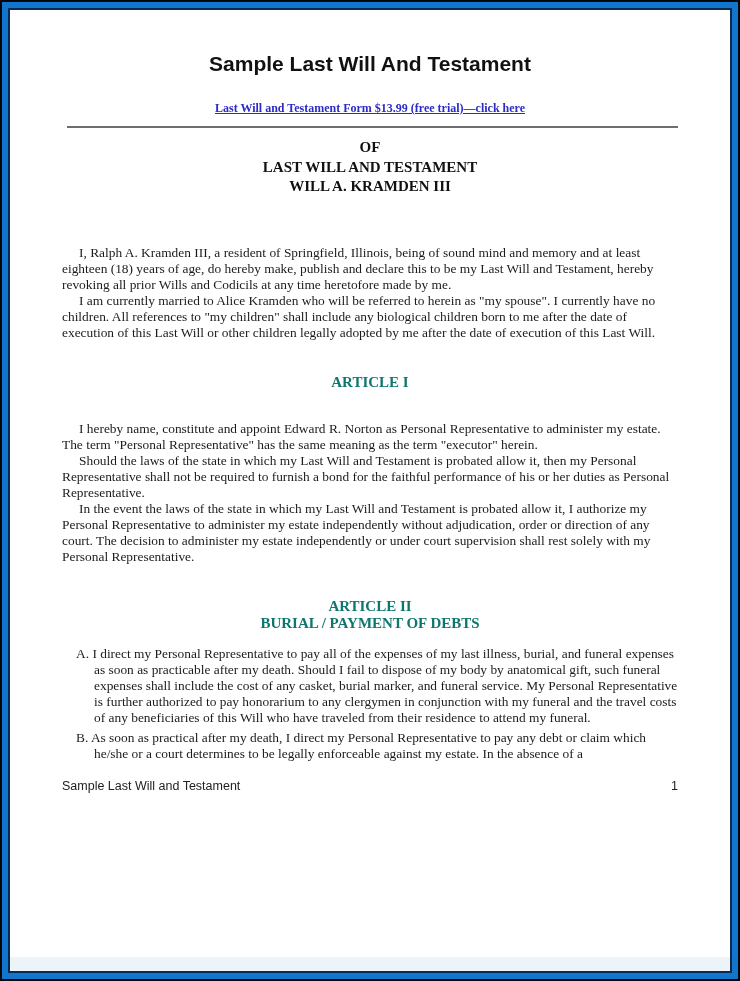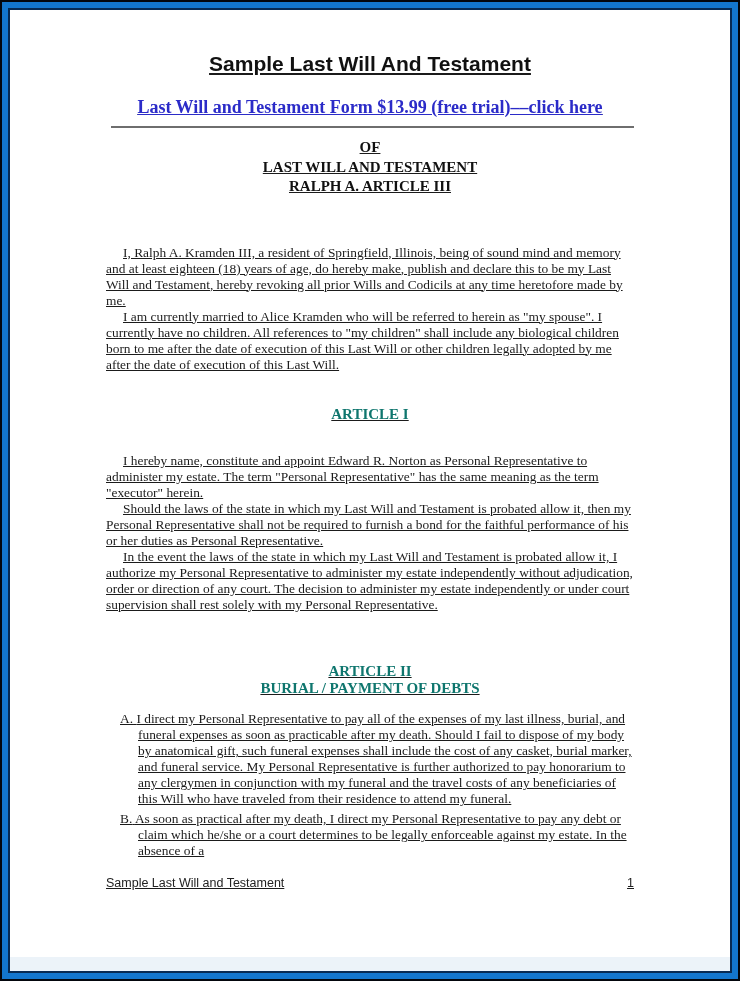--- a/index.html
+++ b/index.html
@@ -31,41 +31,40 @@
     overflow: hidden;
   }
   .bottom-tint {
     position: absolute;
     left: 0; right: 0; bottom: 0;
     height: 14px;
     background: #ecf3f9;
   }
   .content {
     box-sizing: border-box;
-    padding: 0 96px;
+    padding: 0 52px;
     color: #1b1b1b;
-    text-decoration: underline;
   }
   .sample-title {
     font-family: "Liberation Sans", "DejaVu Sans", sans-serif;
     font-size: 21px;
     font-weight: bold;
     text-align: center;
     line-height: 24px;
     margin: 42px 0 0 0;
     color: #111111;
   }
   .link-line {
     text-align: center;
     margin-top: 20px;
     line-height: 22px;
   }
   .purchase-link {
     font-family: "Liberation Serif", serif;
-    font-size: 18px;
+    font-size: 12px;
     font-weight: bold;
     color: #2b2bc8;
     text-decoration: underline;
     cursor: pointer;
   }
   hr.header-divider {
     border: none;
     border-top: 2px solid #6e6e6e;
     margin: 7px 0 0 5px;
   }
@@ -85,21 +84,21 @@
   }
   .body-text p.first-intro { margin-top: 48px; }
   .article-heading {
     text-align: center;
     font-weight: bold;
     font-size: 15px;
     line-height: 16.5px;
     margin-top: 33px;
     color: #0f766e;
   }
-  .article-heading.second { margin-top: 50px; }
+  .article-heading.second { margin-top: 33px; }
   .body-text p.after-heading { margin-top: 31px; }
   .lettered-list { margin: 0; padding: 0; }
   .lettered-list .list-item {
     margin: 4px 0 0 14px;
     padding-left: 18px;
     text-indent: -18px;
     font-size: 13.4px;
     line-height: 16px;
   }
   .lettered-list .list-item.first { margin-top: 15px; }
@@ -128,21 +127,21 @@
 
         <div class="link-line">
           <a class="purchase-link">Last Will and Testament Form $13.99 (free trial)––click here</a>
         </div>
 
         <hr class="header-divider">
 
         <div class="doc-heading">
           <div>OF</div>
           <div>LAST WILL AND TESTAMENT</div>
-          <div>RALPH A. ARTICLE III</div>
+          <div>WILL A. KRAMDEN III</div>
         </div>
 
         <p class="first-intro">I, Ralph A. Kramden III, a resident of Springfield, Illinois, being of sound mind and memory and at least eighteen (18) years of age, do hereby make, publish and declare this to be my Last Will and Testament, hereby revoking all prior Wills and Codicils at any time heretofore made by me.</p>
 
         <p>I am currently married to Alice Kramden who will be referred to herein as "my spouse". I currently have no children. All references to "my children" shall include any biological children born to me after the date of execution of this Last Will or other children legally adopted by me after the date of execution of this Last Will.</p>
 
         <div class="article-heading">
           <div>ARTICLE I</div>
         </div>
 

